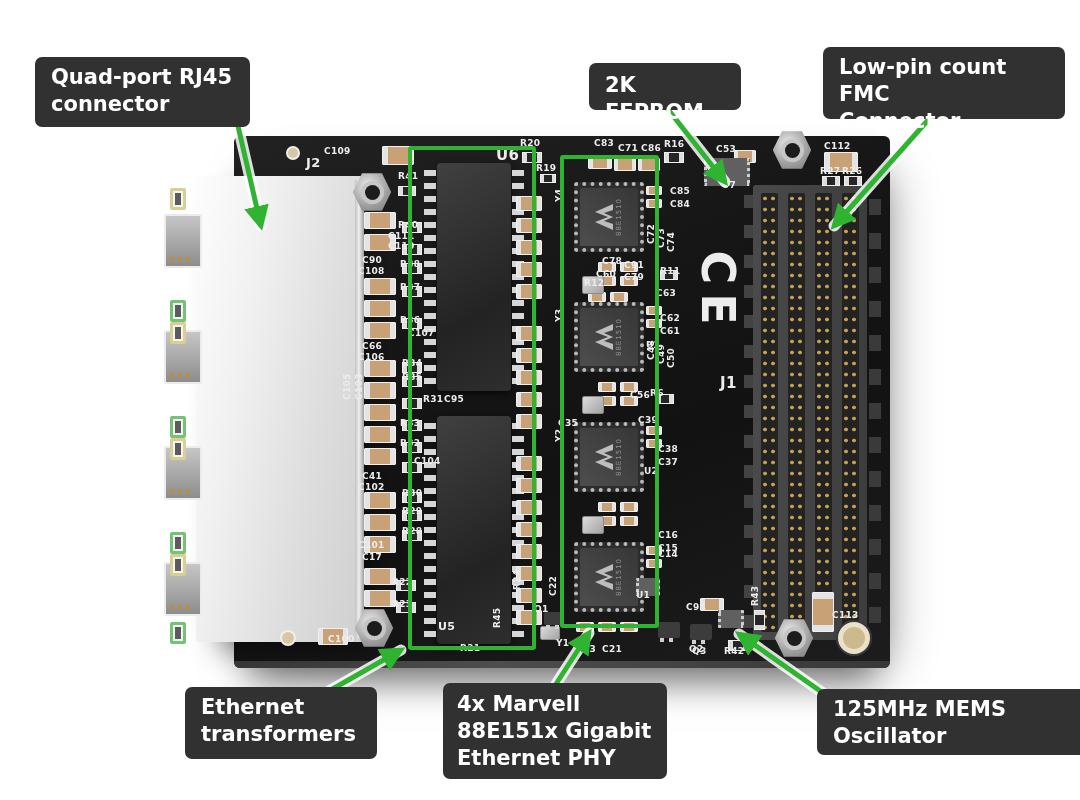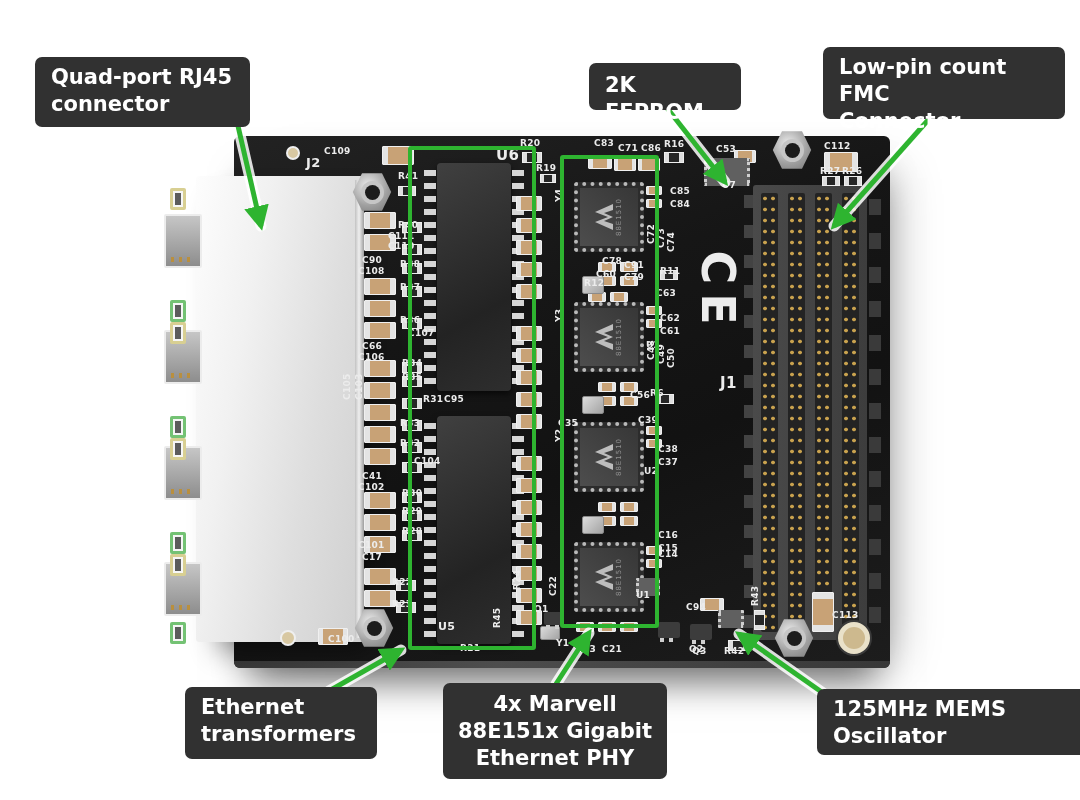--- a/index.html
+++ b/index.html
@@ -403,21 +403,21 @@
     <span>2K EEPROM</span>
   </div>
   <div class="callout" id="co-fmc" style="left:823px;top:47px;width:242px;height:72px;">
     <span>Low-pin count FMC</span>
     <span>Connector</span>
   </div>
   <div class="callout" id="co-xfmr" style="left:185px;top:687px;width:192px;height:72px;">
     <span>Ethernet</span>
     <span>transformers</span>
   </div>
-  <div class="callout" id="co-phy" style="left:443px;top:683px;width:224px;height:96px;text-align:center;">
+  <div class="callout" id="co-phy" style="left:443px;top:683px;width:224px;height:96px;">
     <span>4x Marvell</span>
     <span>88E151x Gigabit</span>
     <span>Ethernet PHY</span>
   </div>
   <div class="callout" id="co-osc" style="left:817px;top:689px;width:272px;height:66px;">
     <span>125MHz MEMS</span>
     <span>Oscillator</span>
   </div>
 
 </div>

